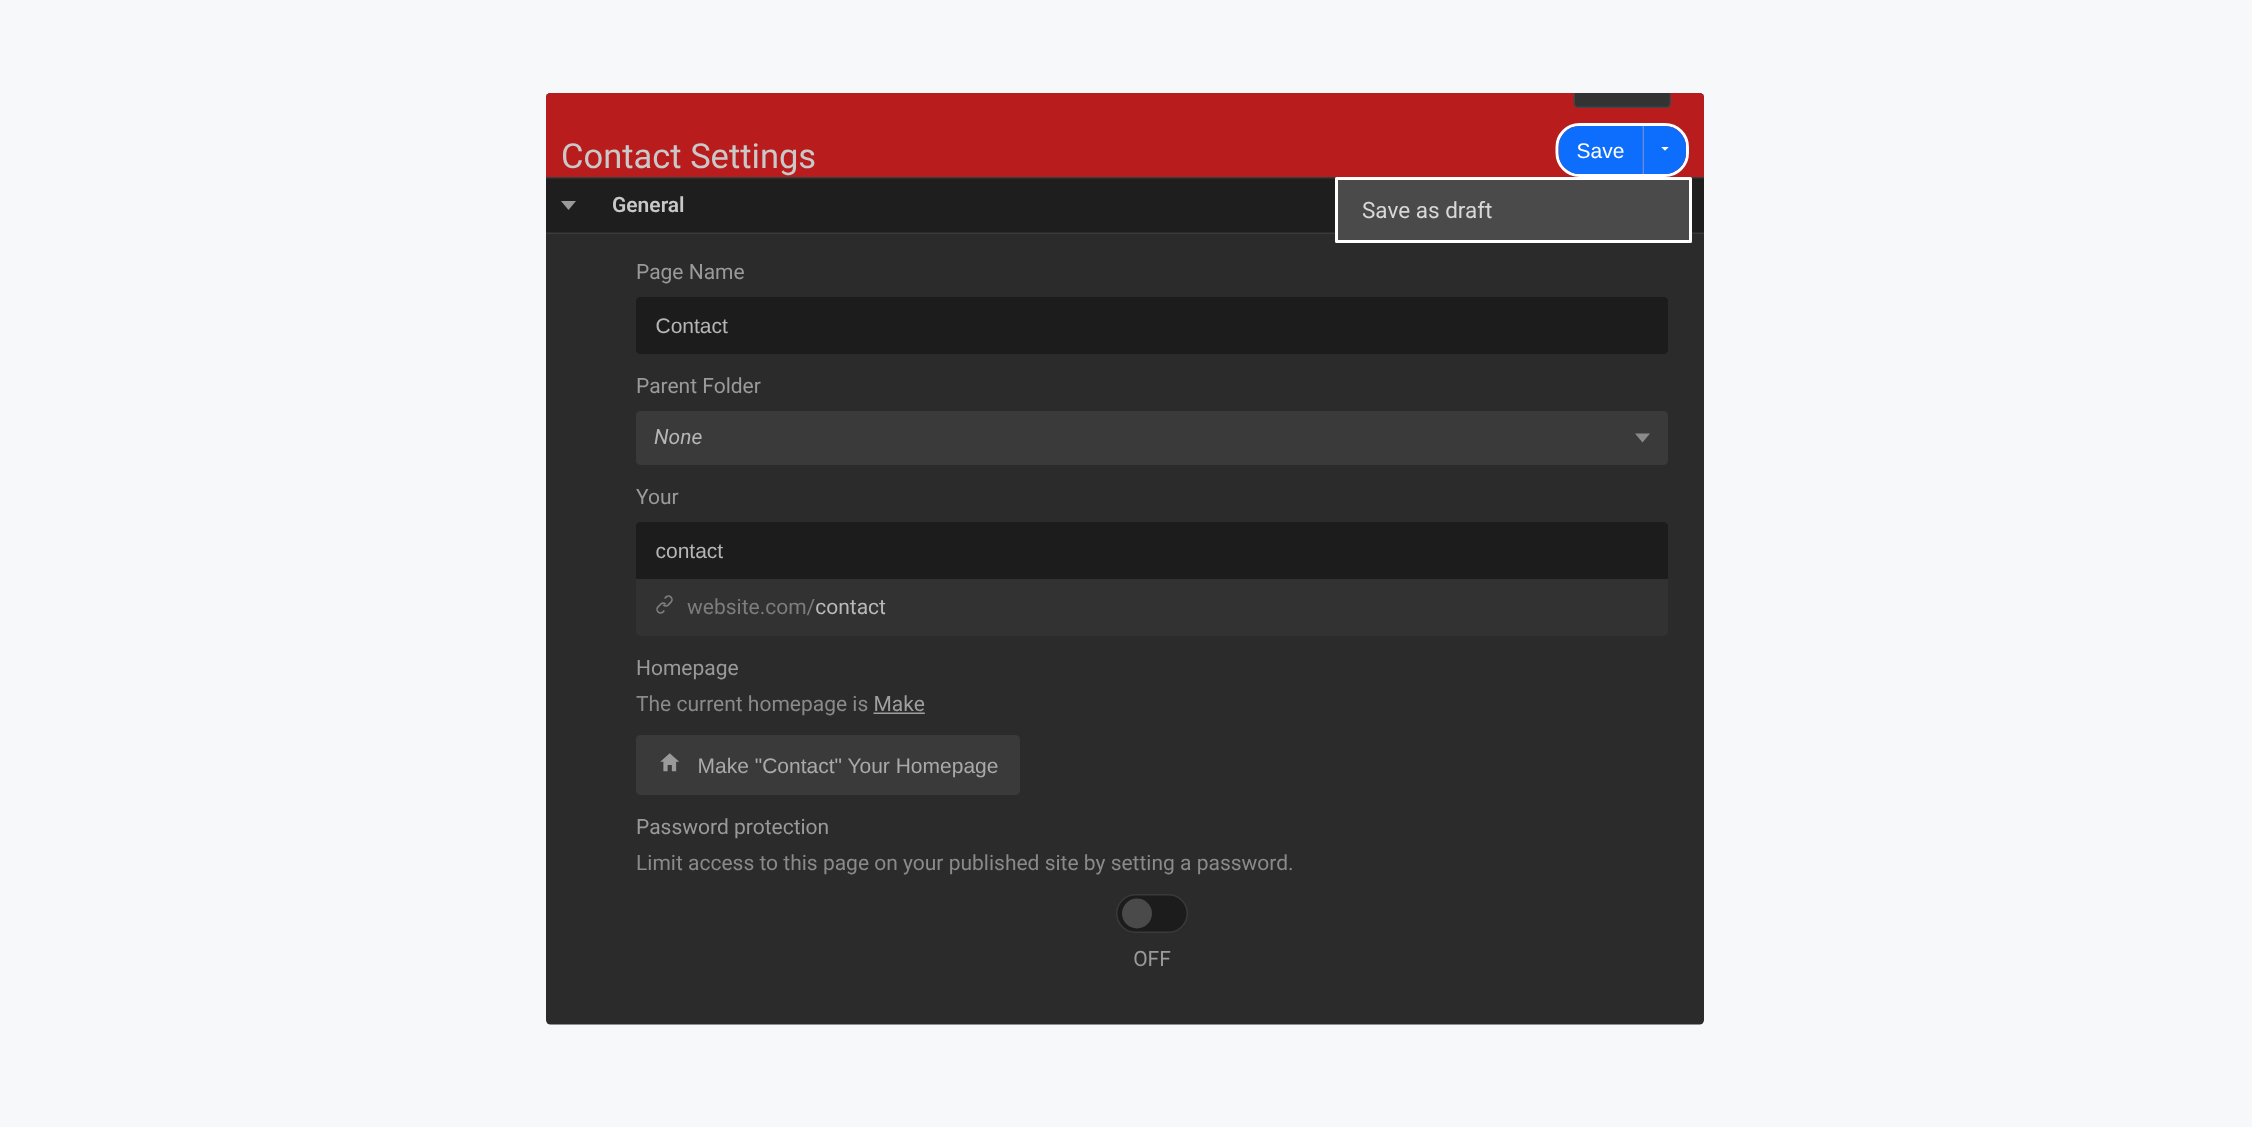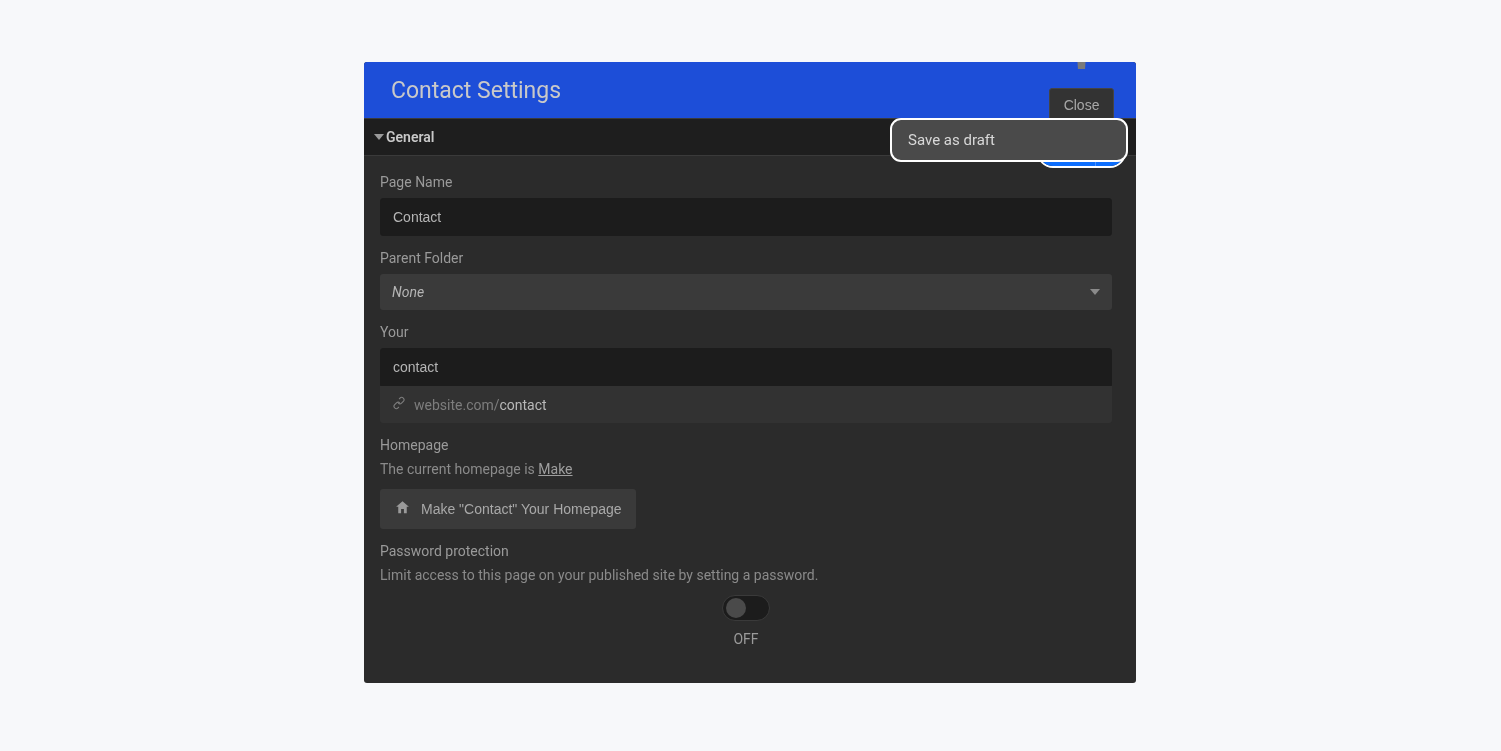--- a/index.html
+++ b/index.html
@@ -18,23 +18,23 @@
   height: 621px;
   background: #2b2b2b;
   border-radius: 3px;
   overflow: hidden;
   display: flex;
   flex-direction: column;
 }
 .header {
   height: 56px;
   display: flex;
-  align-items: center;
-  padding: 0 10px 0 27px;
-  background: #1d4ed8;
+  align-items: flex-end;
+  padding: 0 10px 0 10px;
+  background: #b91c1c;
 }
 .header-title {
   color: #c9c9c9;
   font-size: 23px;
   font-weight: 400;
   flex: 1;
 }
 .header-actions {
   display: flex;
   align-items: center;
@@ -88,39 +88,39 @@
 }
 .save-chevron svg { width: 12px; height: 12px; fill: #ffffff; }
 
 .dropdown {
   position: absolute;
   right: 8px;
   top: 56px;
   width: 238px;
   background: #4a4a4a;
   border: 2px solid #ffffff;
-  border-radius: 11px;
+  border-radius: 1px;
   z-index: 10;
 }
 .dropdown-item {
   color: #d8d8d8;
   font-size: 15px;
   padding: 11px 16px;
   cursor: pointer;
 }
 
 .section-header {
   background: #1e1e1e;
   color: #c8c8c8;
   font-size: 14px;
   font-weight: 600;
   padding: 10px 10px;
   display: flex;
   align-items: center;
-  gap: 2px;
+  gap: 24px;
   border-top: 1px solid #3a3a3a;
   border-bottom: 1px solid #3a3a3a;
   cursor: pointer;
 }
 .section-header .tri {
   width: 0; height: 0;
   border-left: 5px solid transparent;
   border-right: 5px solid transparent;
   border-top: 6px solid #9a9a9a;
 }
@@ -234,21 +234,21 @@
   height: 20px;
   background: #4a4a4a;
   border-radius: 50%;
   top: 2px;
   left: 3px;
 }
 .toggle-label {
   color: #9a9a9a;
   font-size: 14px;
 }
-.body { scrollbar-gutter: stable; }
+.body { scrollbar-gutter: stable; margin-left: 44px; }
 </style>
 </head>
 <body>
 
 <div class="dialog">
 
   <div class="header">
     <div class="header-title">Contact Settings</div>
     <div class="header-actions">
       <button class="icon-btn" aria-label="copy">

